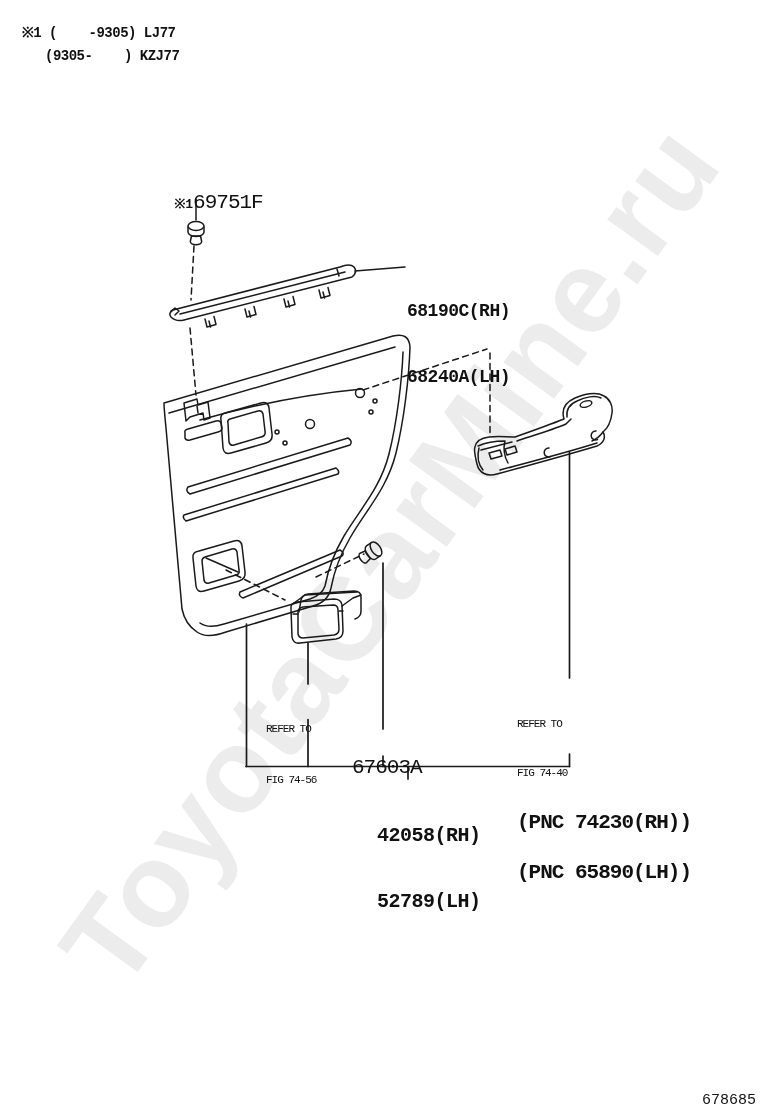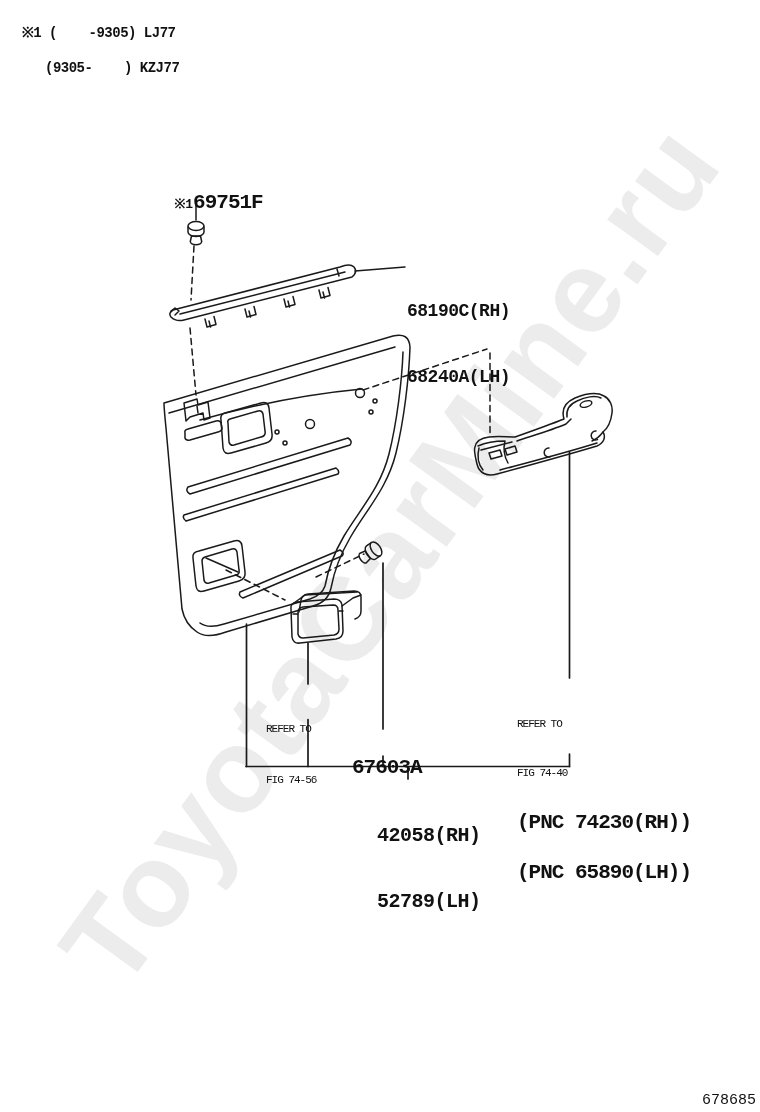--- a/index.html
+++ b/index.html
@@ -11,21 +11,21 @@
   .watermark{
     position:absolute;left:390px;top:555px;
     transform:translate(-50%,-50%) rotate(-54deg);
     font-family:"Liberation Sans","DejaVu Sans",sans-serif;
     font-size:118px;font-weight:bold;color:#ececec;
     white-space:nowrap;z-index:0;letter-spacing:2px;user-select:none;
   }
   svg.art{position:absolute;left:0;top:0;z-index:1;}
   .lbl{position:absolute;z-index:2;white-space:pre;line-height:1;}
   .note{font-size:14px;font-weight:bold;letter-spacing:-0.5px;}
-  .big{font-size:21px;font-weight:bold;letter-spacing:-1px;}
+  .big{font-size:21px;font-weight:normal;letter-spacing:-1px;}
   .part{font-size:18px;font-weight:bold;letter-spacing:-0.5px;line-height:22px;}
   .refer{font-size:11px;font-weight:normal;letter-spacing:-1px;line-height:17px;}
   .pnc{font-size:21px;font-weight:bold;letter-spacing:-1px;line-height:18px;}
   .small-pre{font-size:13px;font-weight:bold;}
   .page-code{font-size:15px;letter-spacing:0px;}
   .l2{display:block;}
 </style>
 </head>
 <body>
 
@@ -134,21 +134,21 @@
       <path d="M246.5,624 L246.5,766.5"></path>
       <path d="M308,643 L308,684 M308,719.5 L308,766.5"></path>
       <path d="M383,563 L383,729 M383,756 L383,766.5"></path>
       <path d="M569.5,452 L569.5,678 M569.5,754 L569.5,766.5"></path>
       <path d="M246,766.5 L569.5,766.5"></path>
       <path d="M408,766.5 L408,779"></path>
     </g>
   </svg>
 
   <div class="lbl note" style="left:22px;top:26px;text-align:right;">※1 (    -9305) LJ77</div>
-  <div class="lbl note" style="left:45px;top:61px;">(9305-    ) KZJ77</div>
+  <div class="lbl note" style="left:45px;top:49px;">(9305-    ) KZJ77</div>
 
   <div class="lbl" style="left:136px;top:176px;">
     <span class="small-pre">※1</span><span class="big">69751F</span>
   </div>
 
   <div class="lbl part" style="left:407px;top:256px;">
     <span class="l2">68190C(RH)</span>
     <span class="l2">68240A(LH)</span>
   </div>
 

